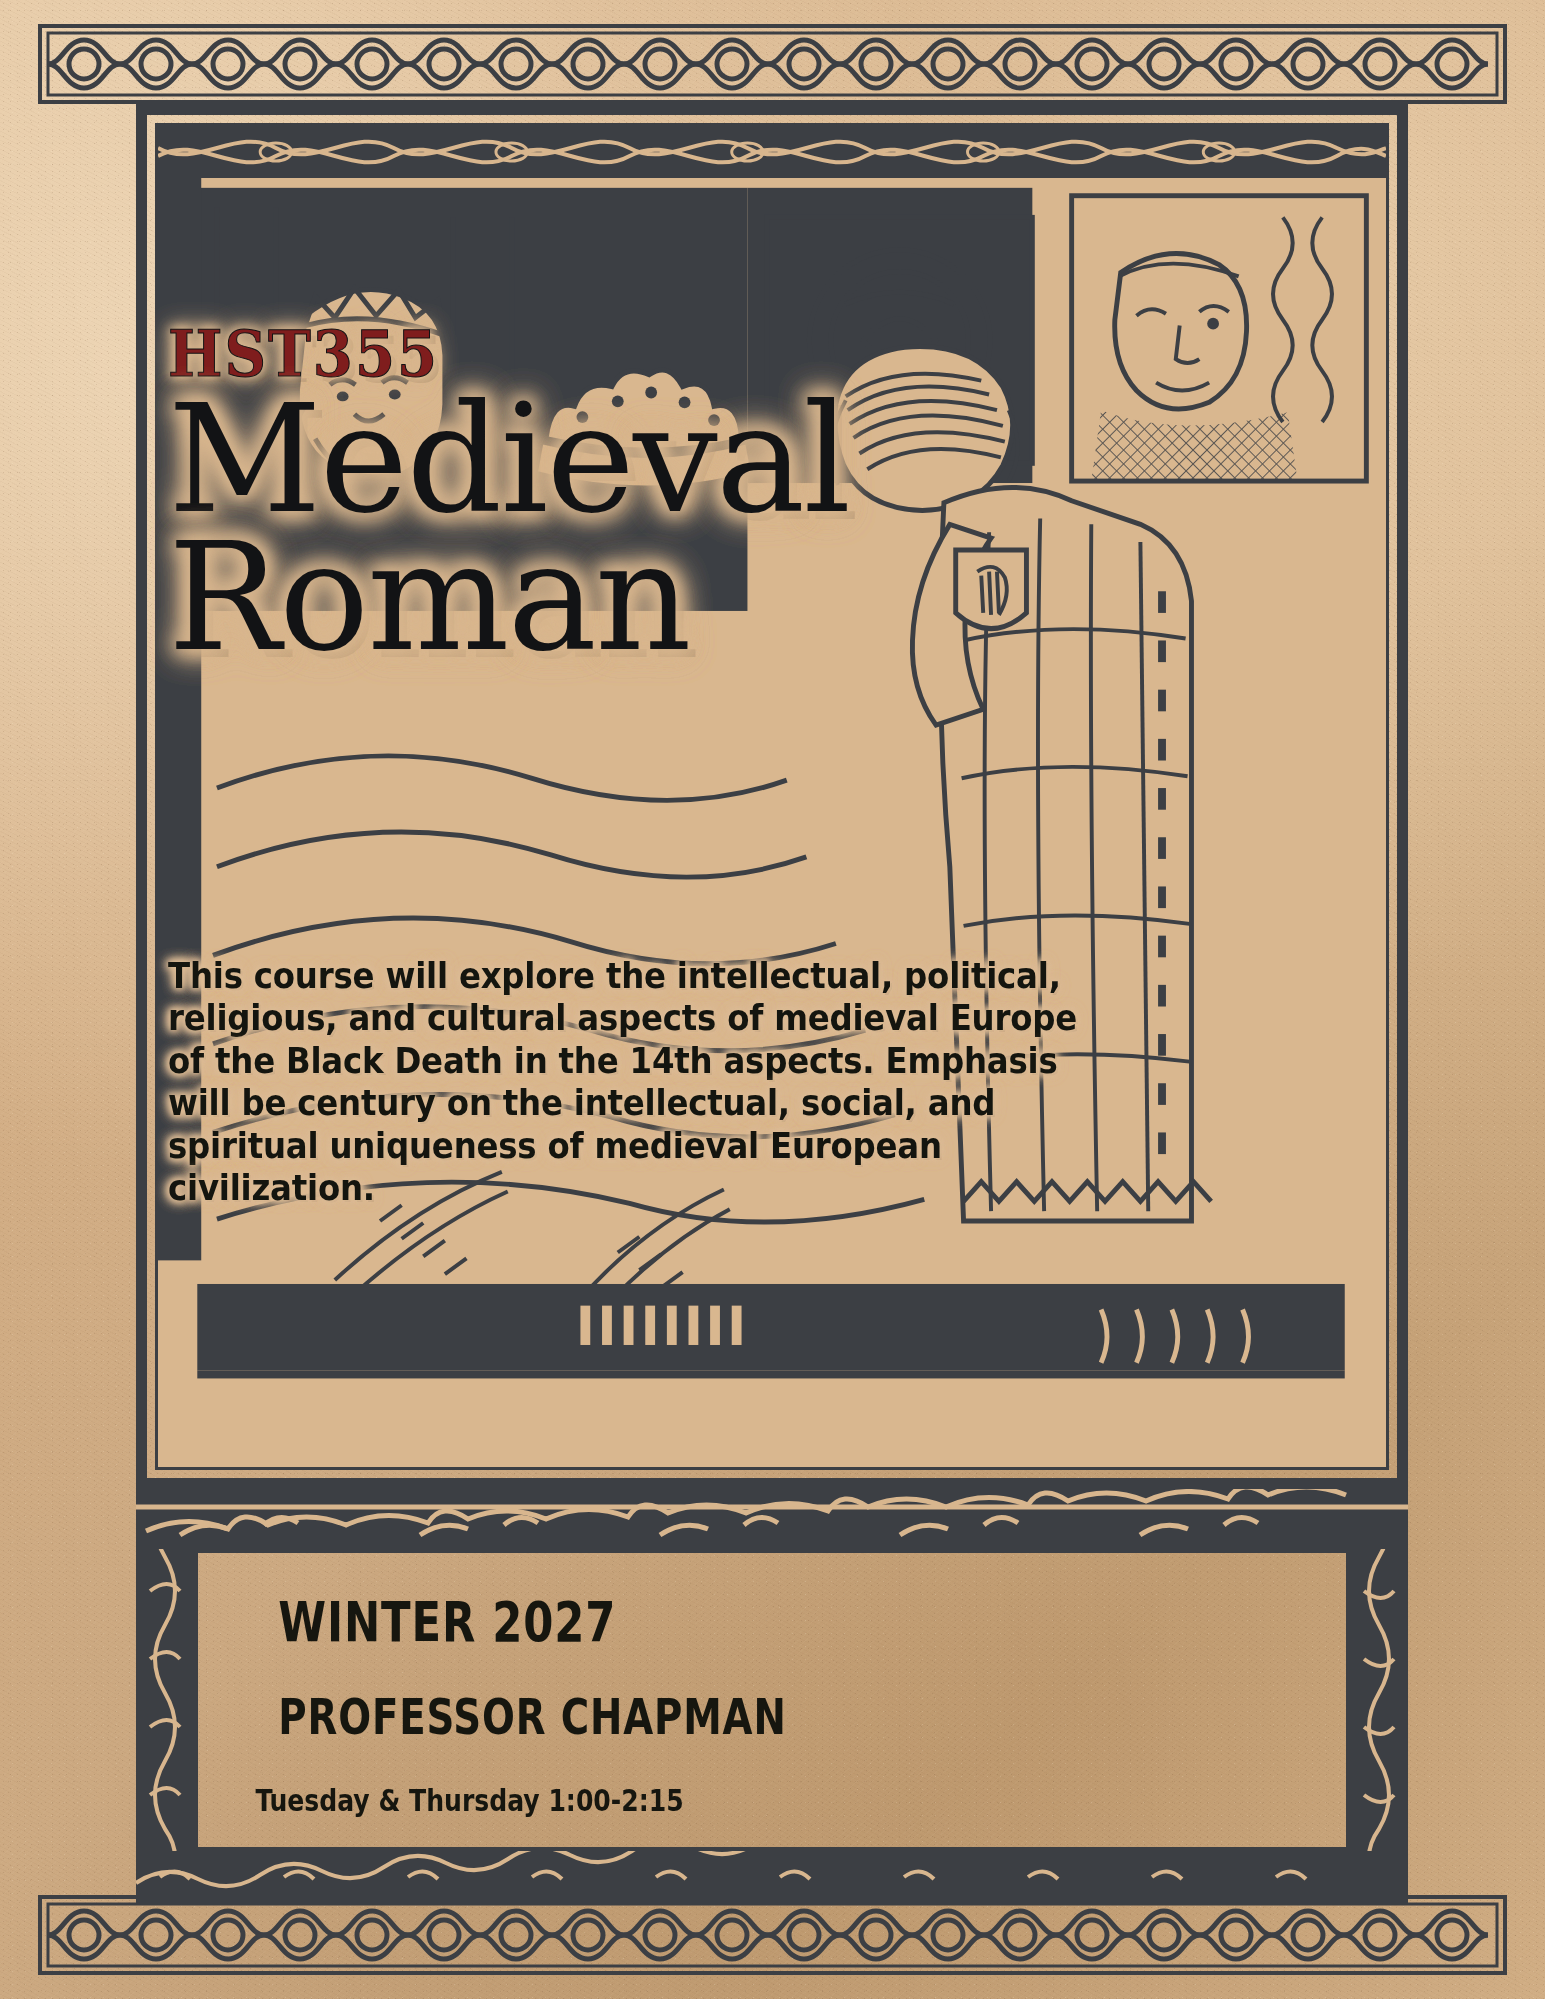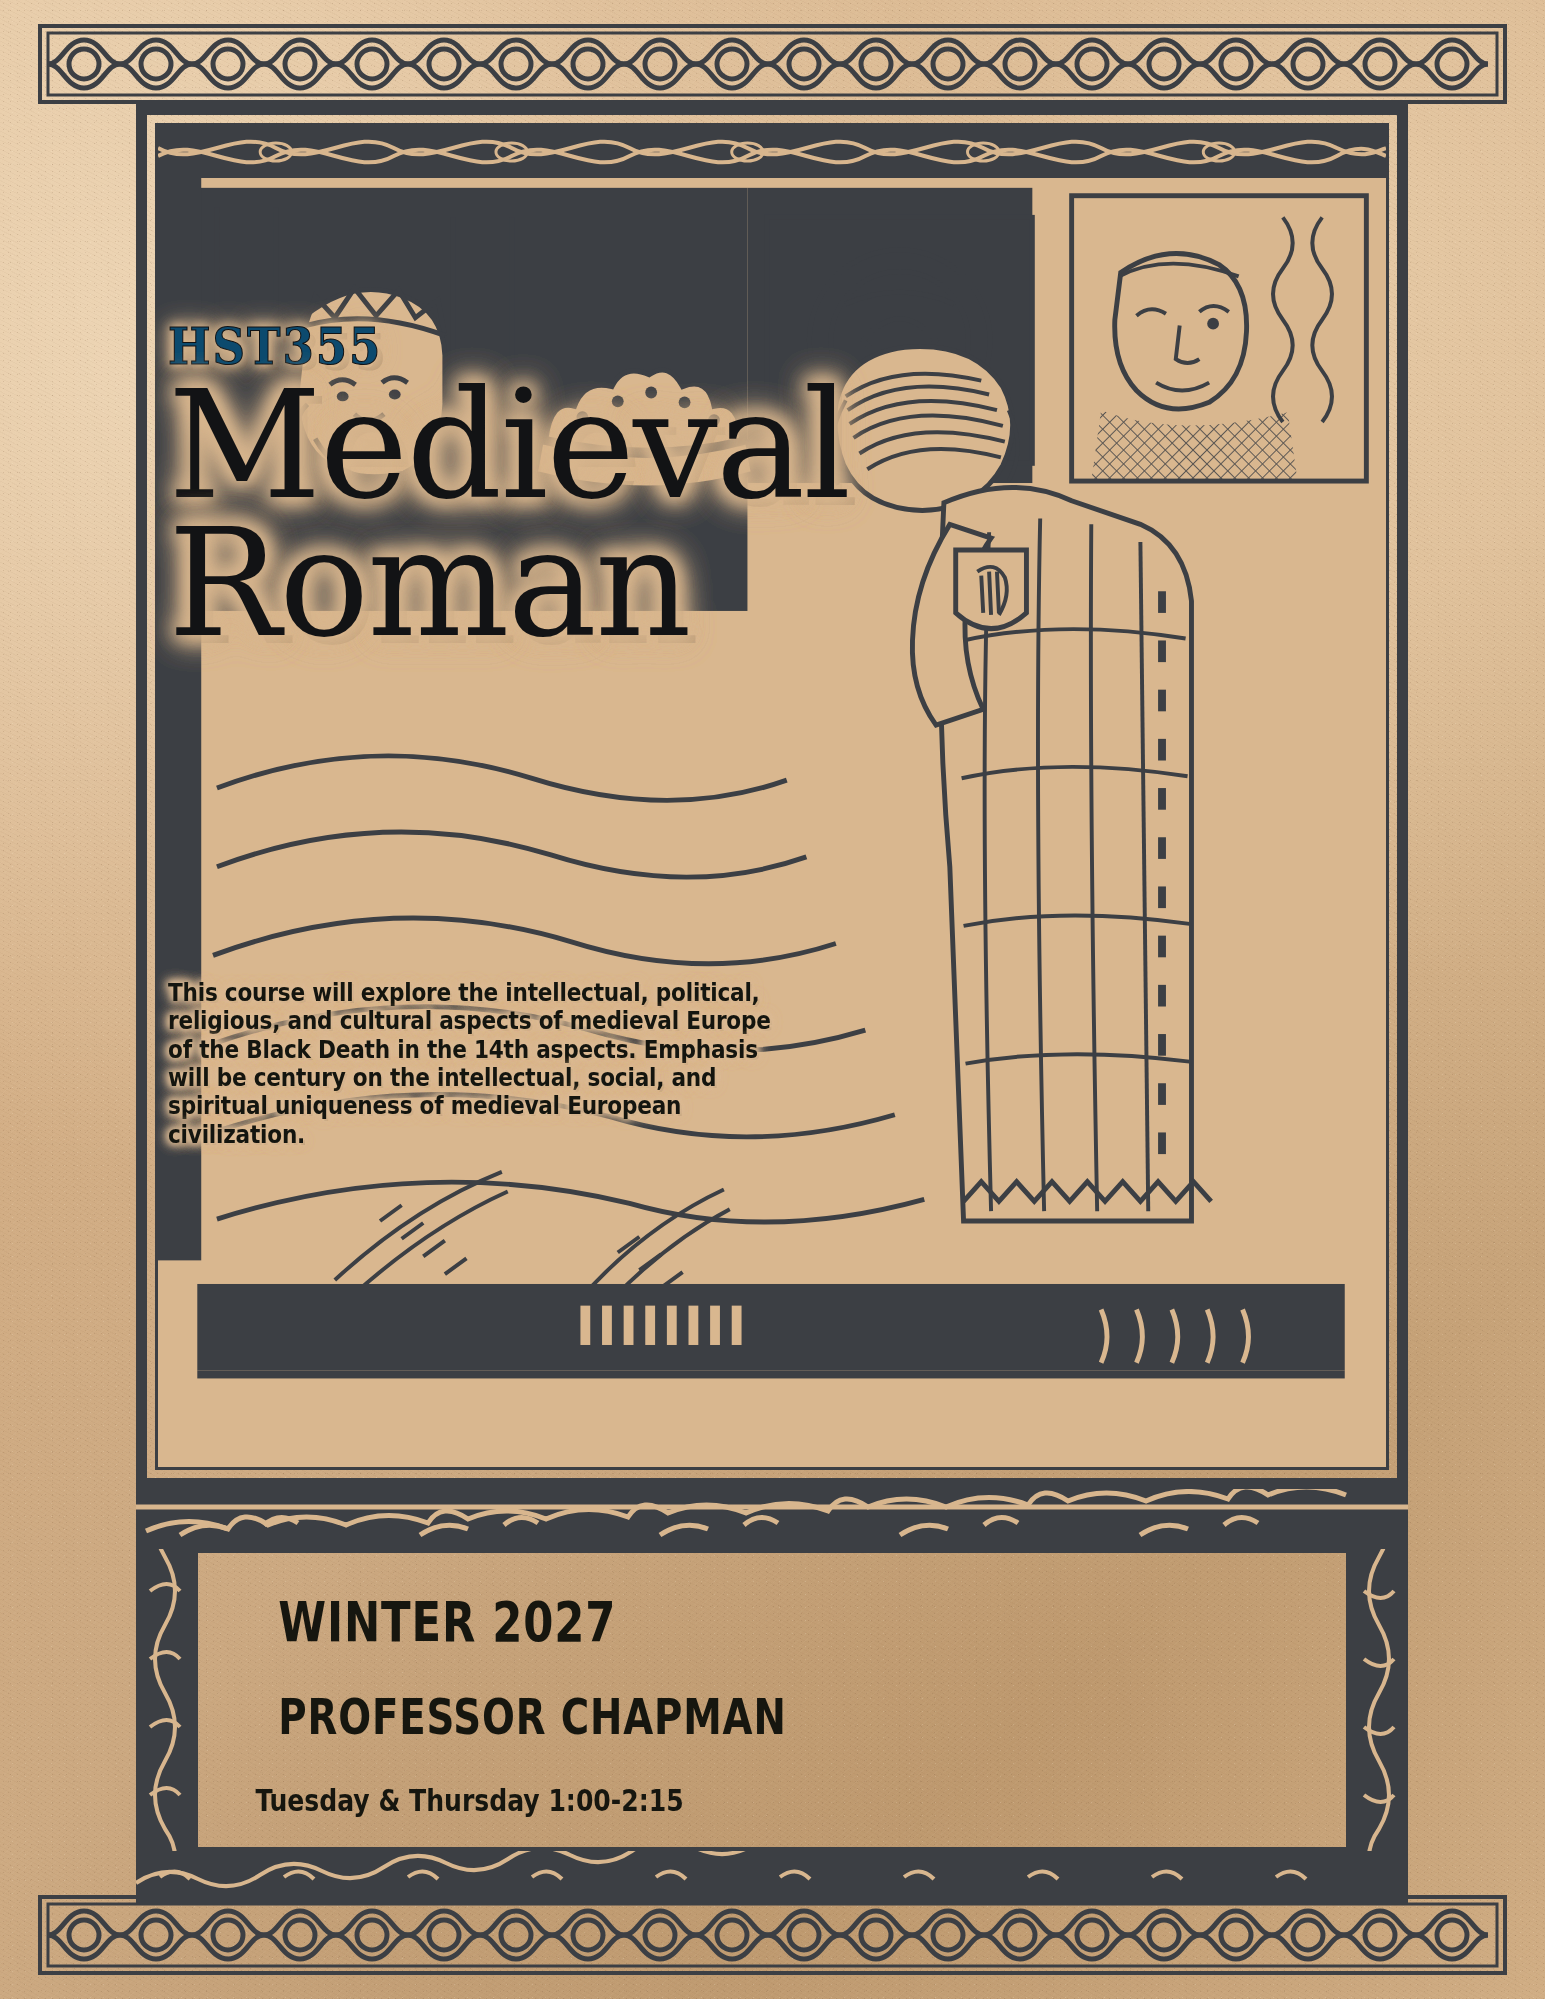--- a/index.html
+++ b/index.html
@@ -98,23 +98,23 @@
   .title-block {
     position: absolute;
     left: 168px;
     top: 322px;
     width: 900px;
     z-index: 6;
   }
   .course-code {
     font-family: "DejaVu Serif", "Liberation Serif", serif;
     font-weight: 700;
-    font-size: 50px;
+    font-size: 64px;
     letter-spacing: 2px;
-    color: #0c4a6e;
+    color: #7f1d1d;
     line-height: 1;
     margin: 0 0 4px 0;
     text-transform: uppercase;
     font-stretch: condensed;
     -webkit-text-stroke: 1px #111214;
     text-shadow:
       0 0 14px #d8b68e, 0 0 14px #d8b68e, 0 0 10px #d8b68e,
       0 0 26px #d8b68e, 0 0 26px #d8b68e, 6px 6px 0 rgba(40,30,18,0.18);
   }
   .course-title {
@@ -135,29 +135,28 @@
   
   .description {
     position: absolute;
     left: 168px;
     top: 955px;
     width: 880px;
     z-index: 6;
     font-family: "DejaVu Sans", "Liberation Sans", sans-serif;
     font-weight: 700;
     font-stretch: condensed;
-    font-size: 24px;
+    font-size: 36px;
     line-height: 1.18;
     color: #14150f;
     letter-spacing: -0.2px;
     text-shadow:
       0 0 8px #dcbb95, 0 0 8px #dcbb95, 0 0 6px #dcbb95,
       0 0 14px #dcbb95, 0 0 14px #dcbb95, 0 0 14px #dcbb95,
       2px 2px 0 rgba(60,45,25,0.20);
-    margin-top: 24px;
   }
   .description .line { display: block; white-space: nowrap; }
 
   
   .lower-band {
     position: absolute;
     left: 136px;
     top: 1489px;
     width: 1272px;
     height: 60px;

